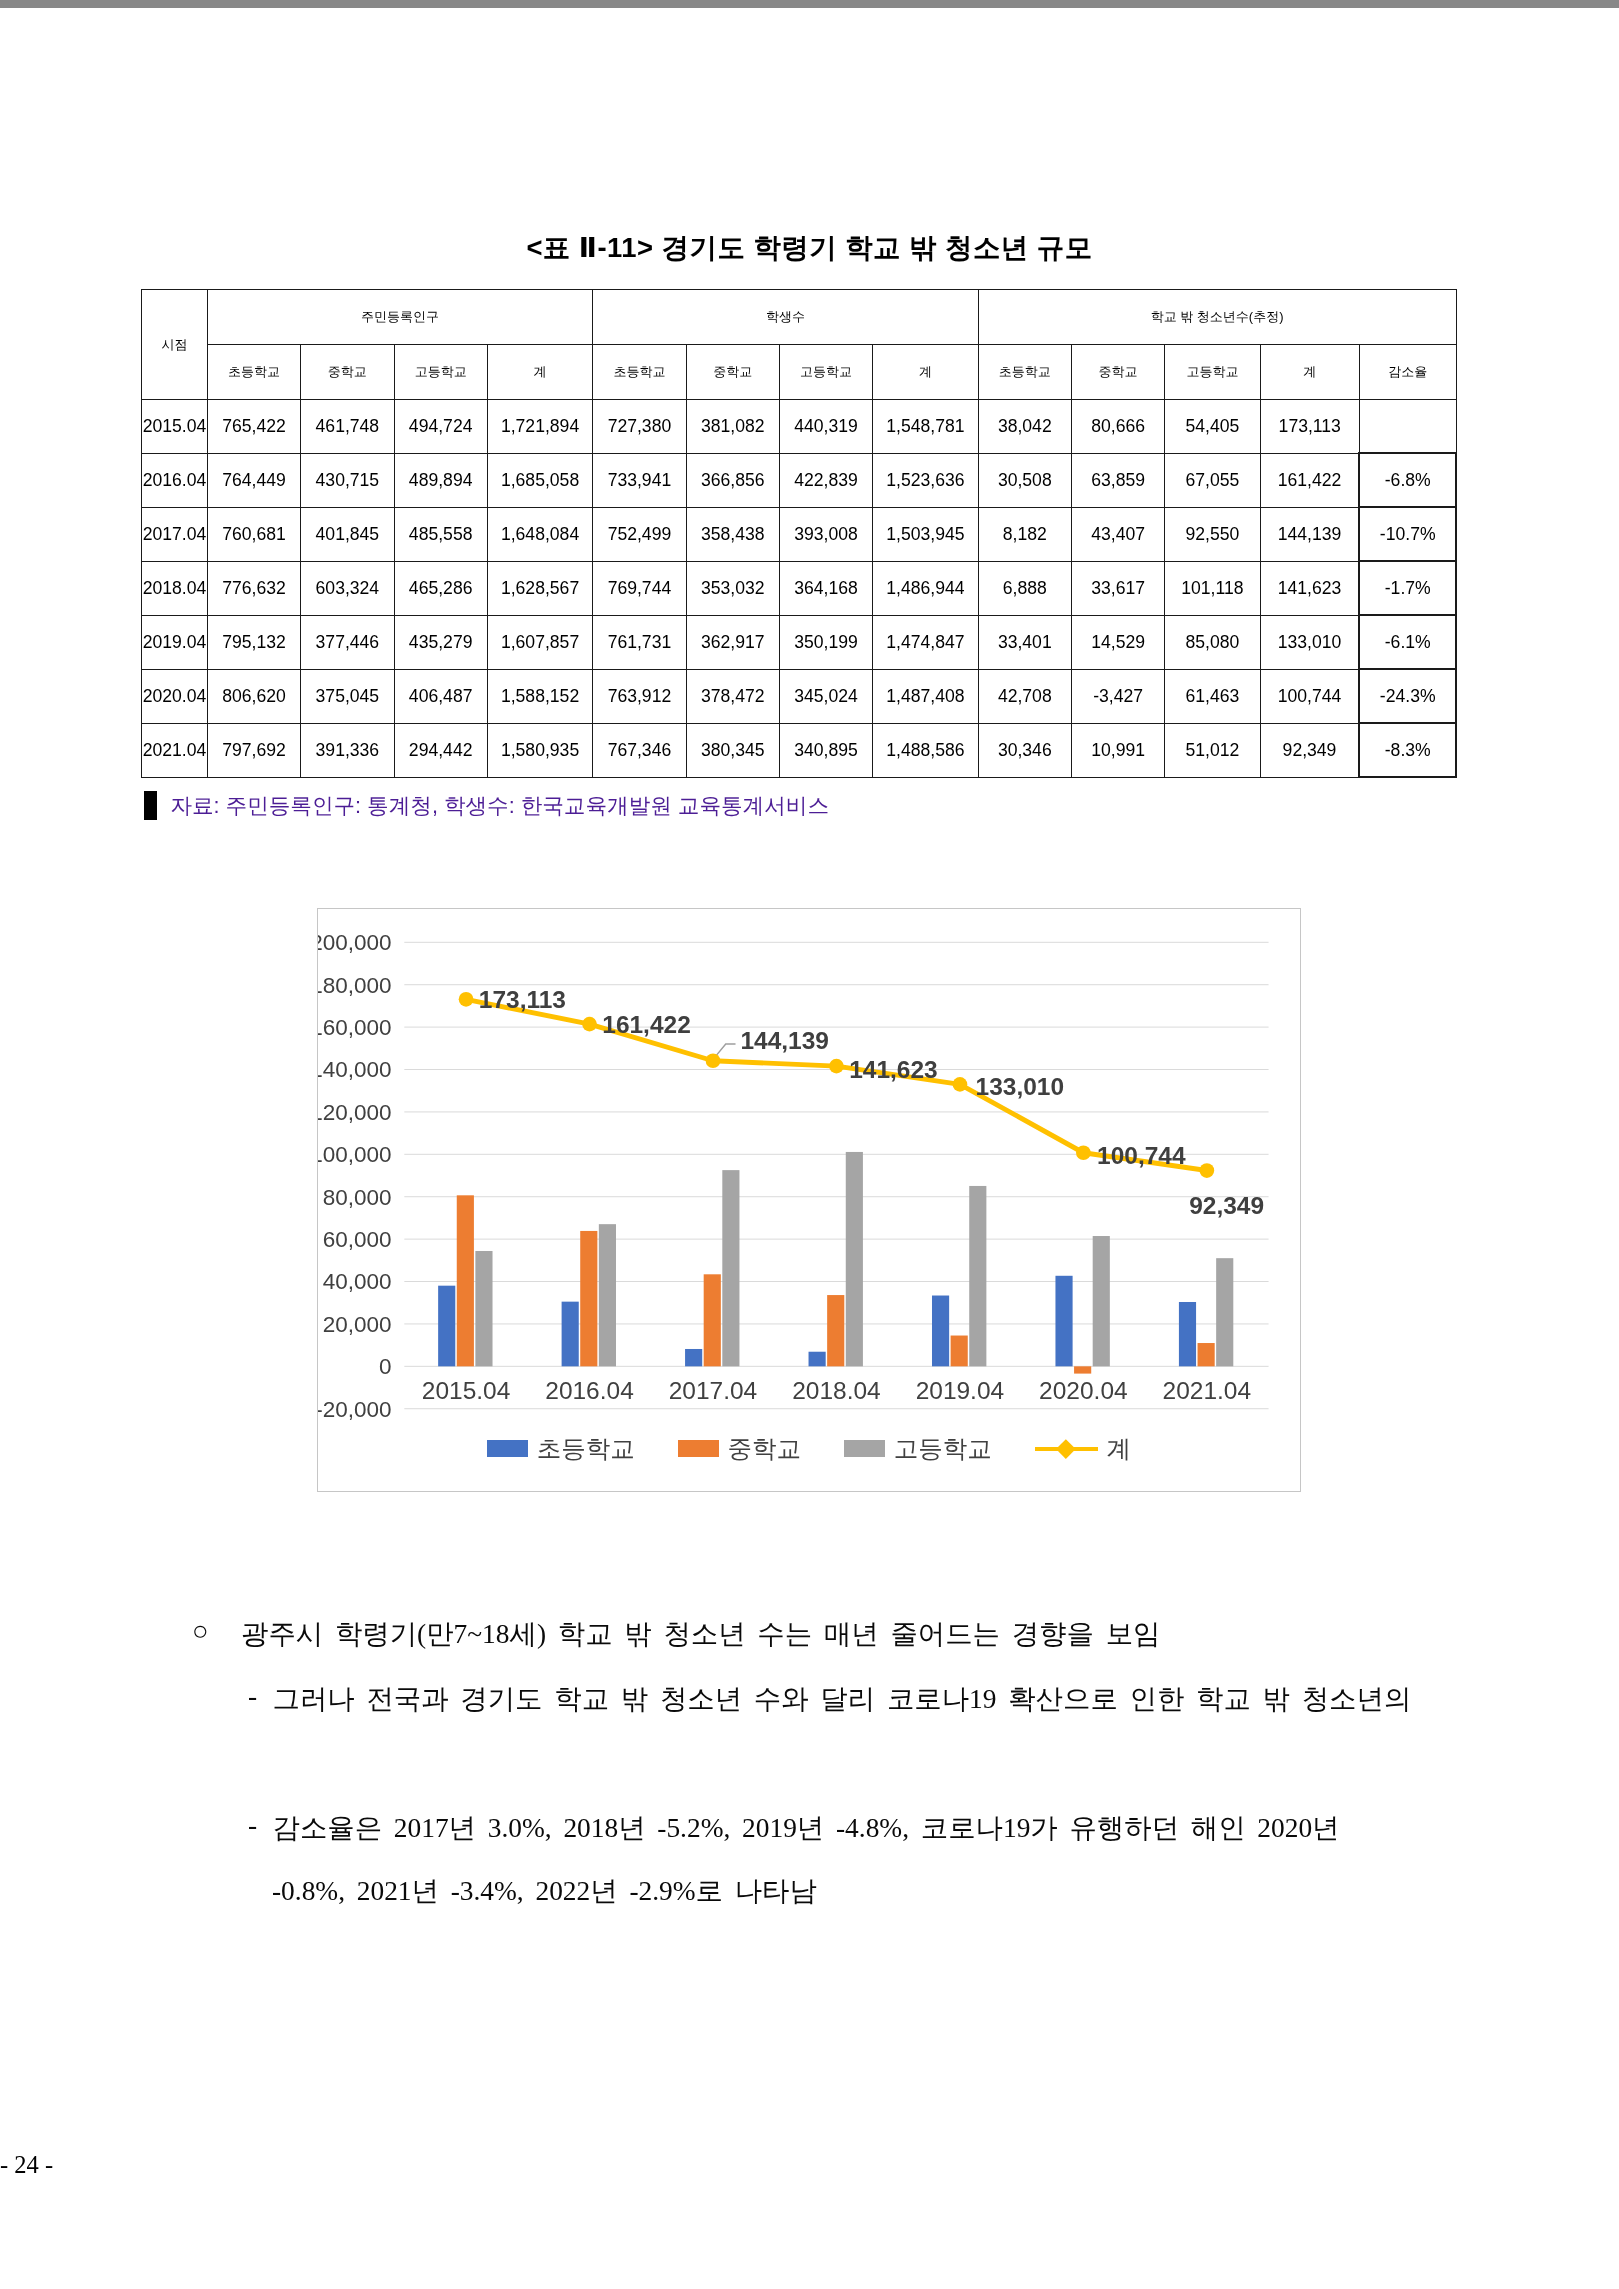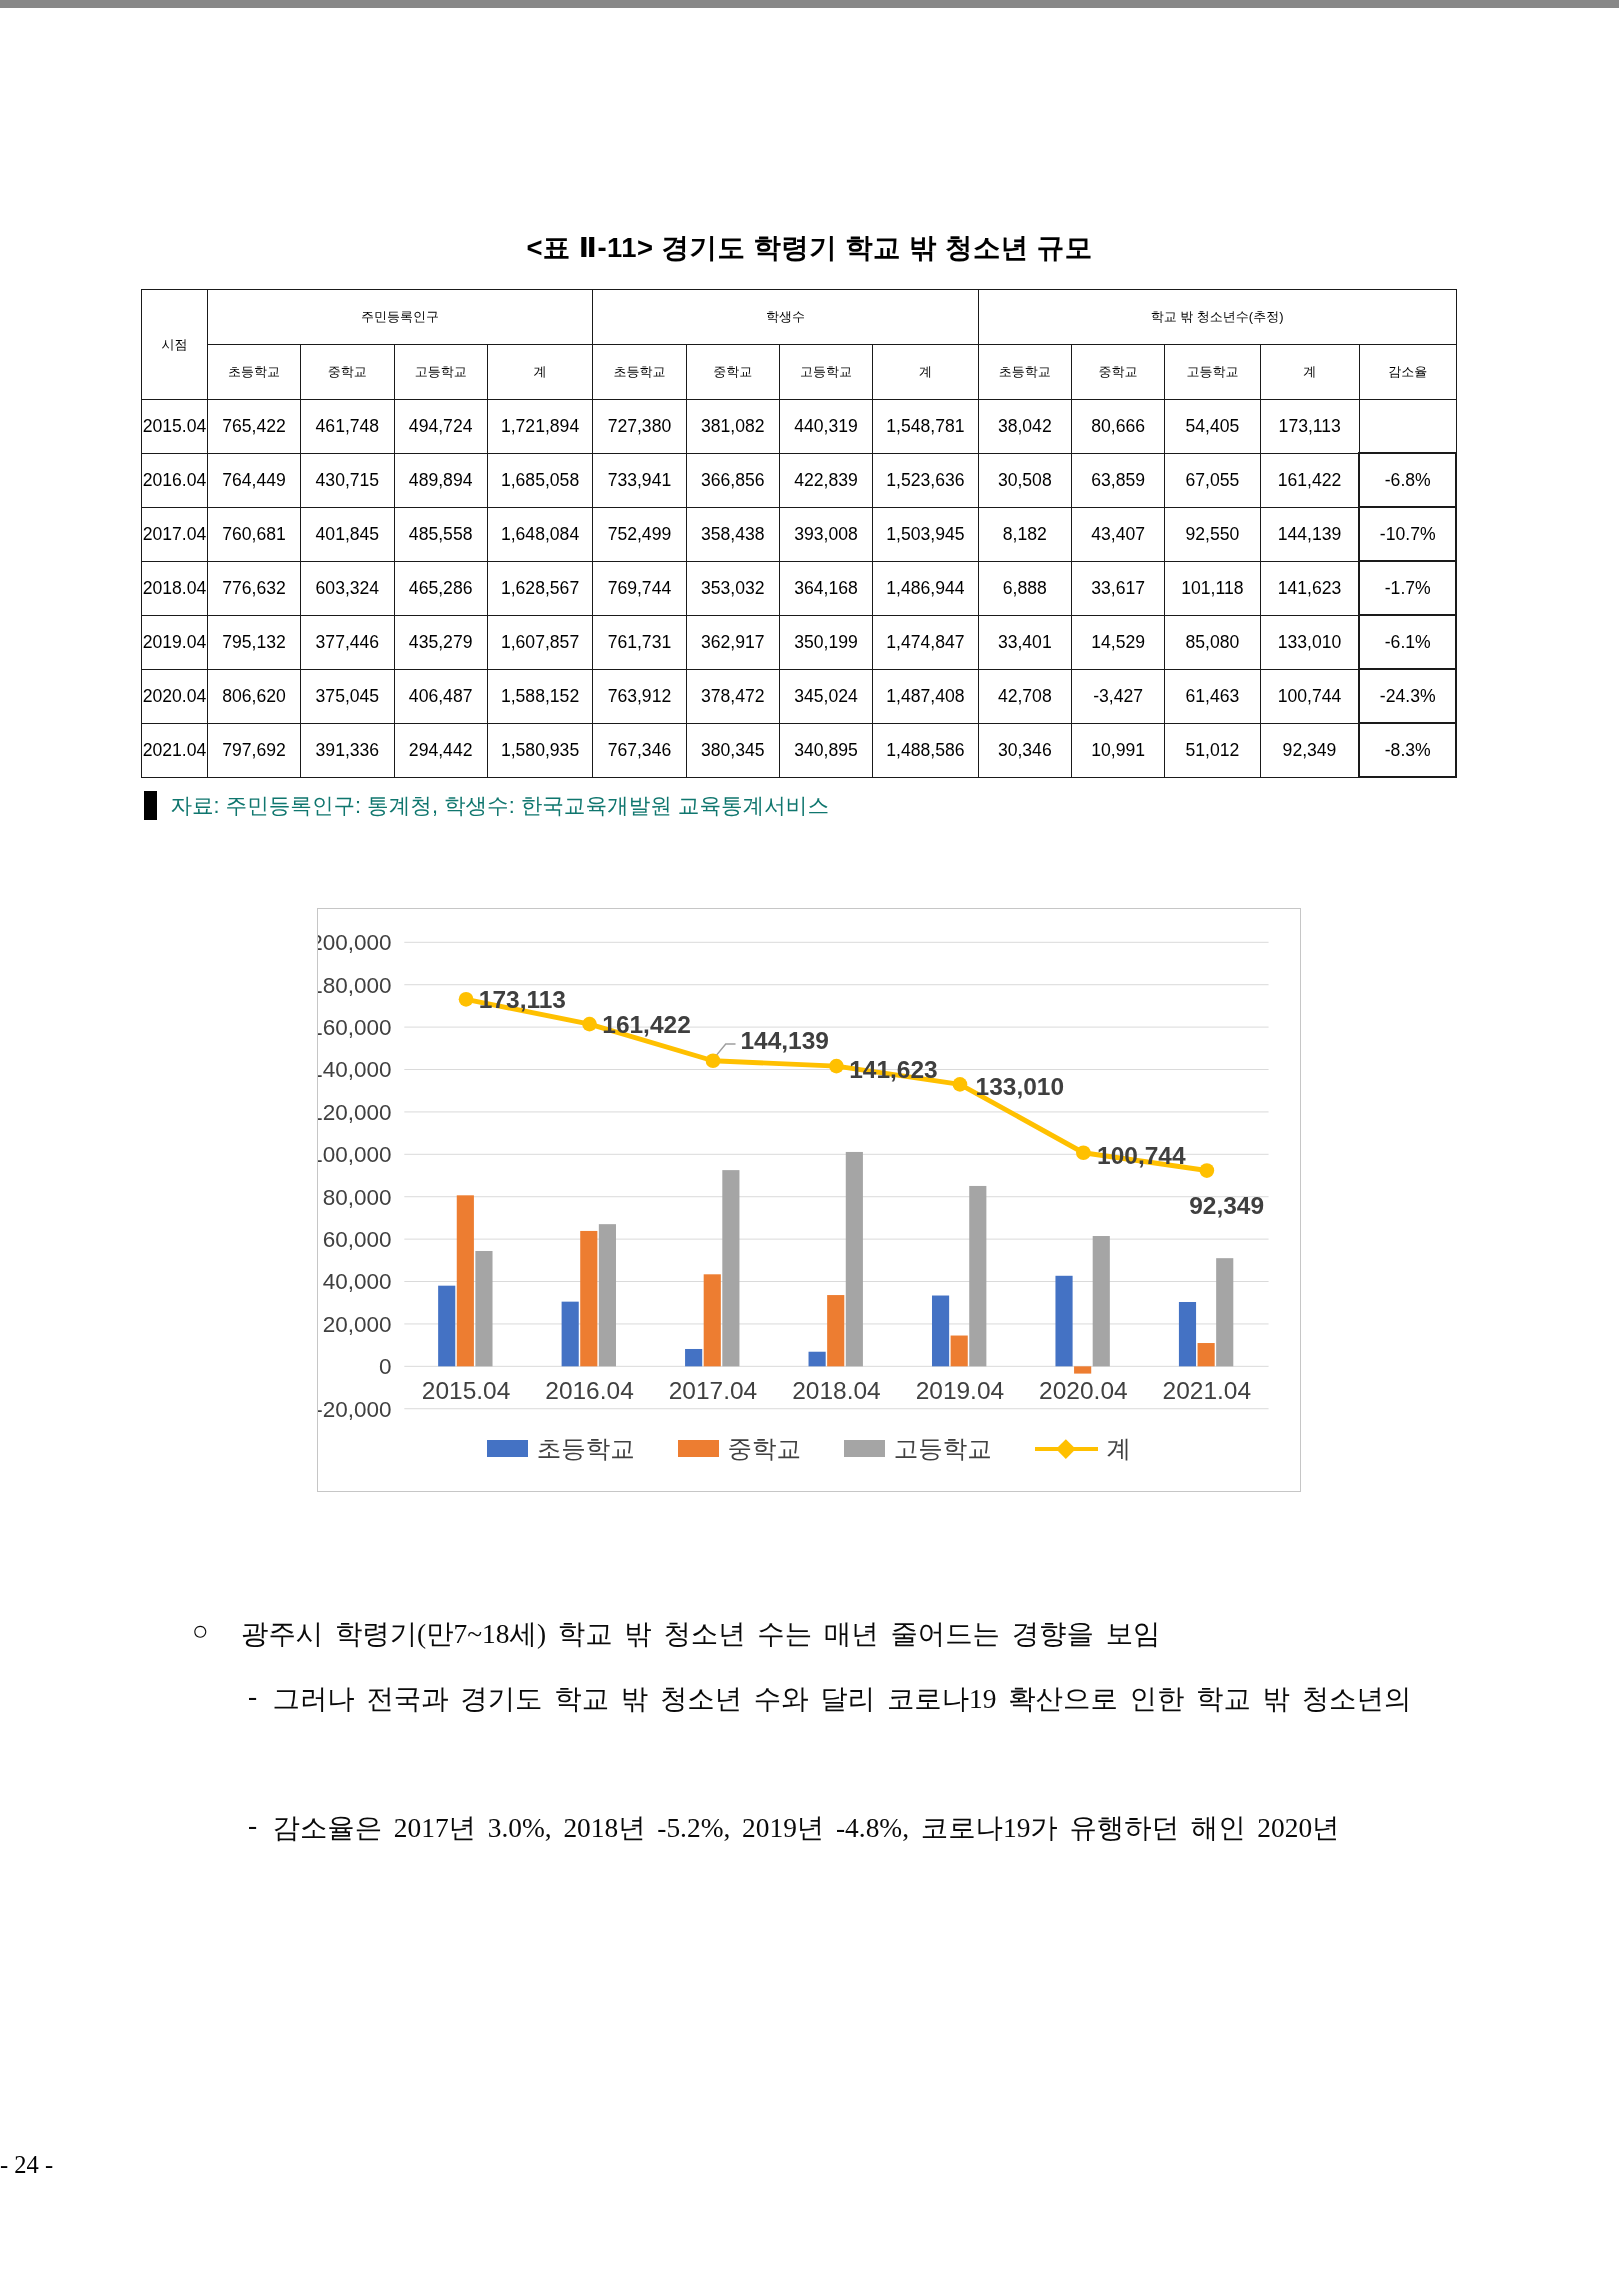--- a/index.html
+++ b/index.html
@@ -23,21 +23,21 @@
   }
   table.data th, table.data td{
     border:1px solid #1a1a1a;text-align:center;vertical-align:middle;
     font-weight:normal;padding:0;overflow:hidden;white-space:nowrap;
   }
   table.data thead th{font-size:13px;height:54px;}
   table.data tbody td{font-size:17.6px;height:52px;}
   table.data td.pct{border:2.5px solid #1a1a1a;}
   
   .source-note{
-    position:absolute;left:144px;top:783px;font-size:21.6px;color:#0f766e;
+    position:absolute;left:144px;top:783px;font-size:21.6px;color:#4c1d95;
     display:flex;align-items:center;gap:13.7px;
   }
   .source-marker{
     display:inline-block;width:12.7px;height:29px;background:#000;
   }
   
   .chart-box{
     position:absolute;left:317px;top:900px;width:984px;height:584px;
     background:#fff;border:1px solid #c6c6c6;box-sizing:border-box;
   }
@@ -333,16 +333,19 @@
     <span>광주시 학령기(만7~18세) 학교 밖 청소년 수는 매년 줄어드는 경향을 보임</span>
   </div>
   <div class="bodyline l2" style="top:1673px">
     <span class="marker">-</span>
     <span>그러나 전국과 경기도 학교 밖 청소년 수와 달리 코로나19 확산으로 인한 학교 밖 청소년의</span>
   </div>
   <div class="bodyline l2" style="top:1802px">
     <span class="marker">-</span>
     <span>감소율은 2017년 3.0%, 2018년 -5.2%, 2019년 -4.8%, 코로나19가 유행하던 해인 2020년</span>
   </div>
+  <div class="bodyline l3" style="top:1865px">
+    <span>-0.8%, 2021년 -3.4%, 2022년 -2.9%로 나타남</span>
+  </div>
 
   <div class="page-number">- 24 -</div>
 </div>
 
 
 </body></html>

